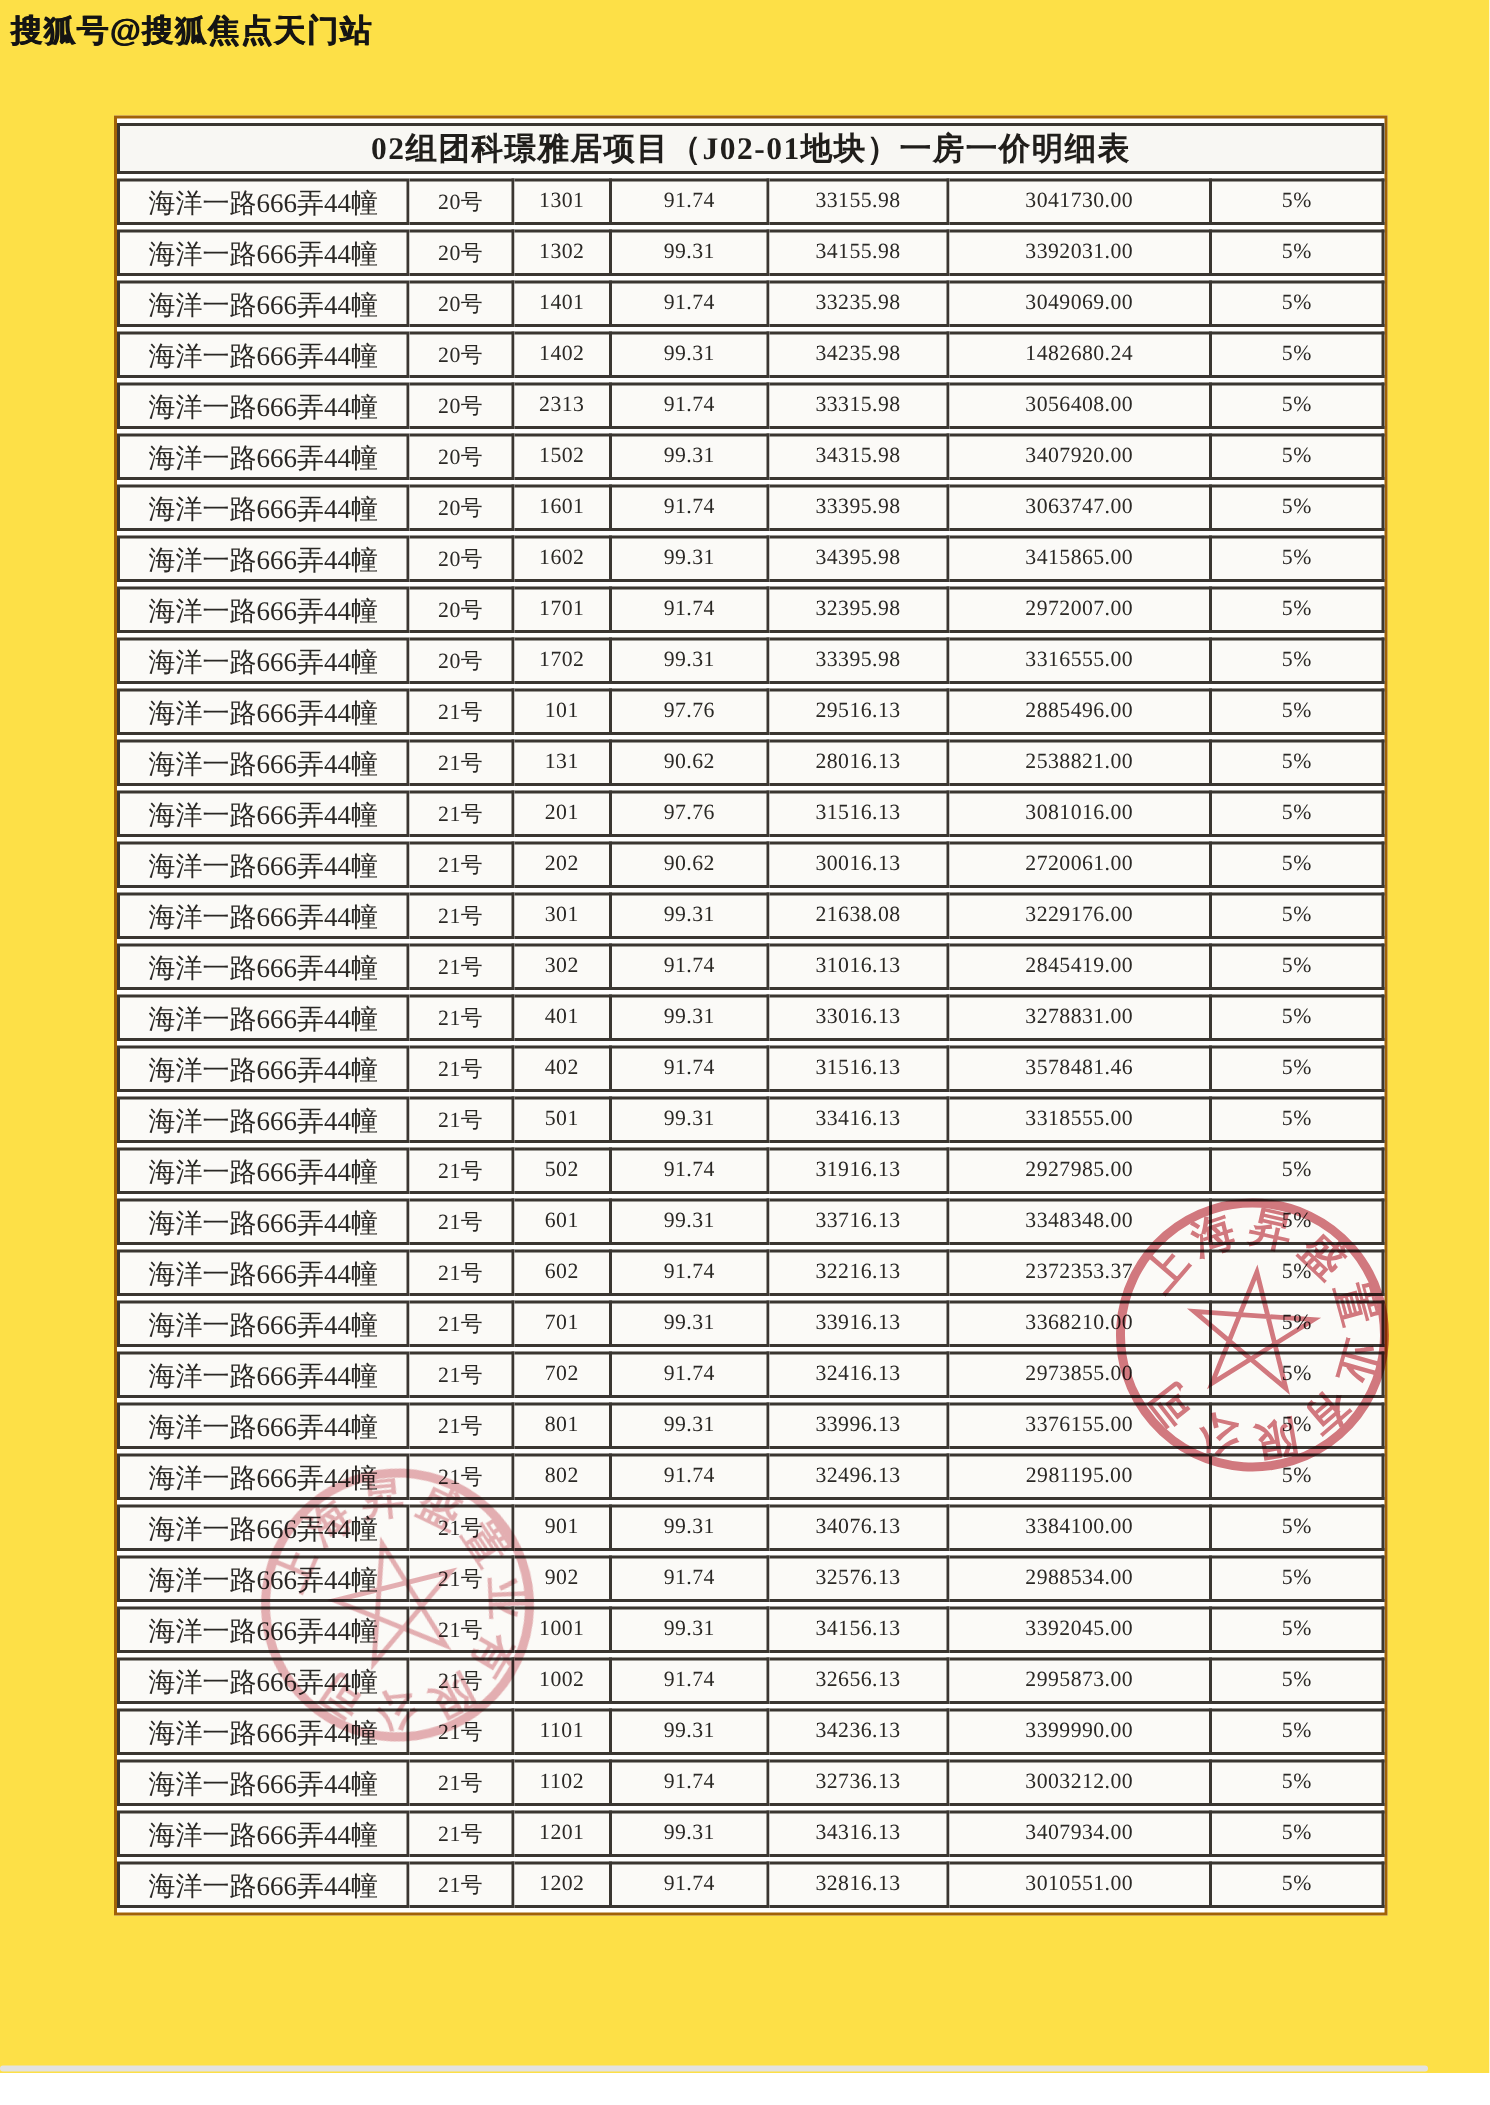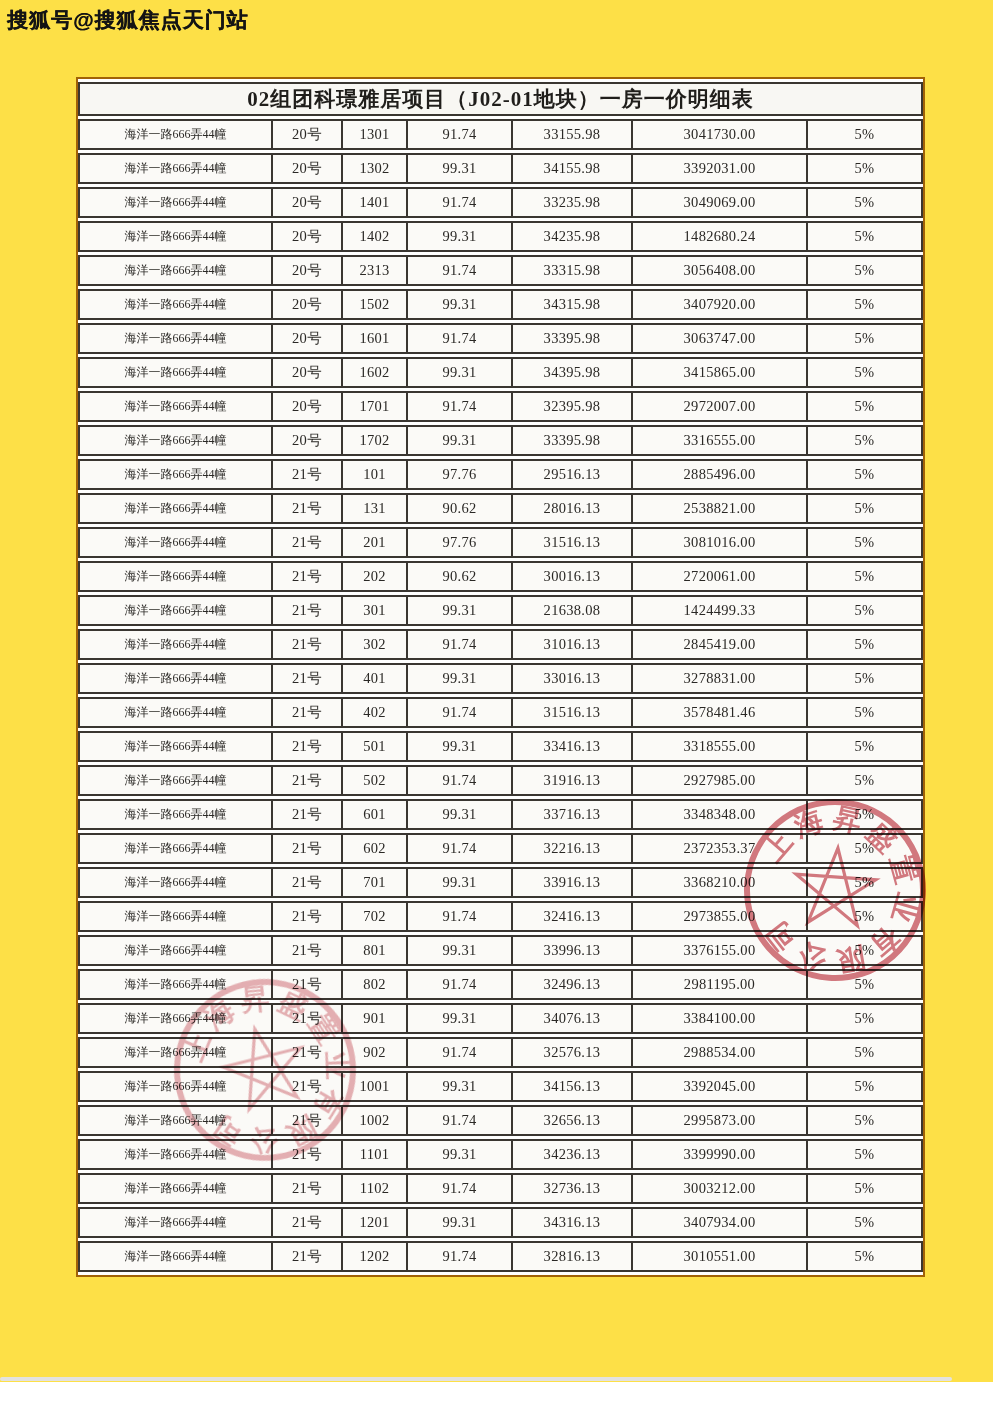--- a/index.html
+++ b/index.html
@@ -52,21 +52,21 @@
     background:#edebe6;
     font-weight:normal; font-size:15.5px;
     height:48px; line-height:1.35;
     white-space:pre-line;
   }
   tbody td {
     background:#fbfaf7;
     height:31px; font-size:14.5px;
     letter-spacing:0.3px;
   }
-  tbody td:first-child { font-size:12px; letter-spacing:0; }
+  tbody td:first-child { font-size:18px; letter-spacing:0; }
   .seal {
     position:absolute; width:200px; height:200px;
     pointer-events:none;
     mix-blend-mode:multiply;
   }
   .seal-right { left:735px; top:790px; opacity:0.78; transform:rotate(4deg); }
   .seal-left  { left:165px; top:970px; opacity:0.45; transform:rotate(-14deg); filter:blur(0.4px); }
   .seal circle { fill:none; stroke:var(--seal,#c9545e); }
   .seal .star { fill:none; stroke:var(--seal,#c9545e); stroke-width:3.2; stroke-linejoin:miter; }
   .seal text {
@@ -229,21 +229,21 @@
             <td>30016.13</td>
             <td>2720061.00</td>
             <td>5%</td>
           </tr>
           <tr>
             <td>海洋一路666弄44幢</td>
             <td>21号</td>
             <td>301</td>
             <td>99.31</td>
             <td>21638.08</td>
-            <td>1424499.33</td>
+            <td>3229176.00</td>
             <td>5%</td>
           </tr>
           <tr>
             <td>海洋一路666弄44幢</td>
             <td>21号</td>
             <td>302</td>
             <td>91.74</td>
             <td>31016.13</td>
             <td>2845419.00</td>
             <td>5%</td>

